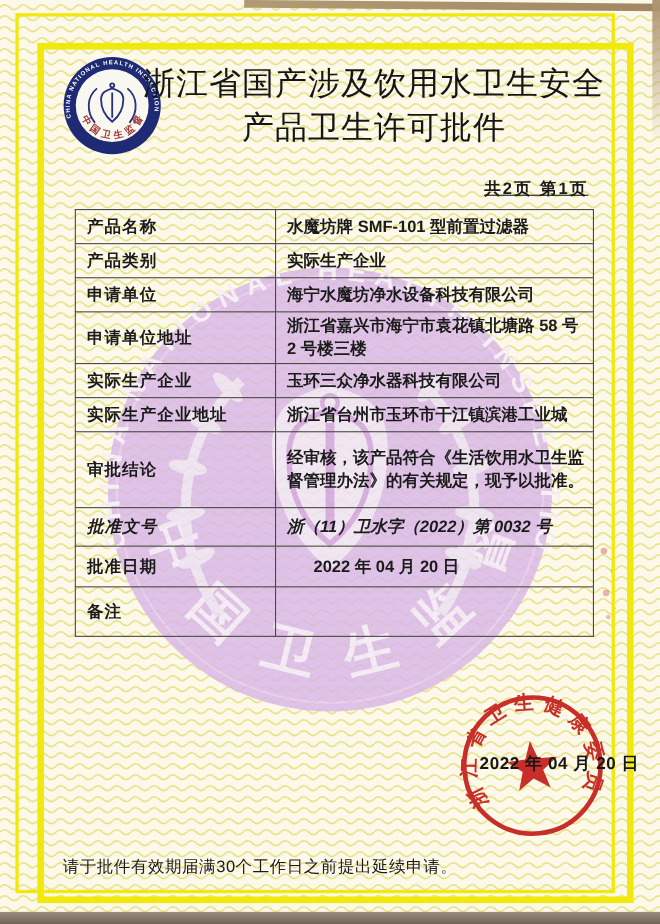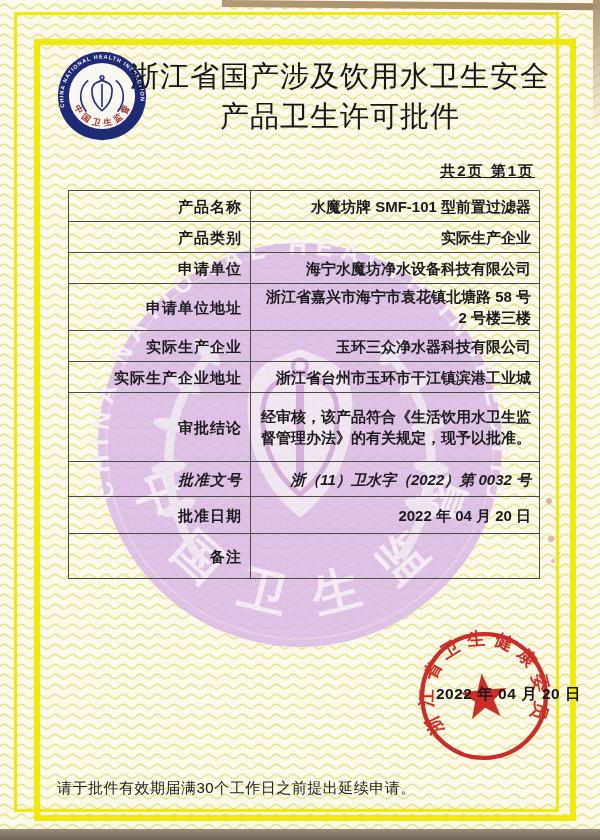--- a/index.html
+++ b/index.html
@@ -22,21 +22,21 @@
     position:absolute;left:128px;top:56px;width:424px;z-index:4;
     text-align:center;font-size:29px;font-weight:400;color:#151515;
     line-height:40px;letter-spacing:1px;
   }
   .page-info{
     position:absolute;left:380px;top:162px;width:155px;z-index:4;
     text-align:right;font-size:15px;font-weight:700;color:#1b1b1b;letter-spacing:2px;text-decoration:underline;
   }
   table.cert{
     position:absolute;left:68px;top:190px;width:472px;z-index:4;
-    border-collapse:collapse;table-layout:fixed;text-align:right;
+    border-collapse:collapse;table-layout:fixed;
   }
   table.cert td{
     border:1.6px solid #4a4a42;vertical-align:middle;
     font-size:15px;font-weight:700;color:#1b1b1b;
     padding:2px 8px 2px 10px;line-height:21px;
   }
   table.cert td.lab{width:163px;letter-spacing:1px;}
   table.cert tr:nth-child(-n+6) td{height:26px;}
   table.cert tr:nth-child(7) td{height:64px;}
   table.cert tr:nth-child(8) td{height:30px;font-style:italic;}

